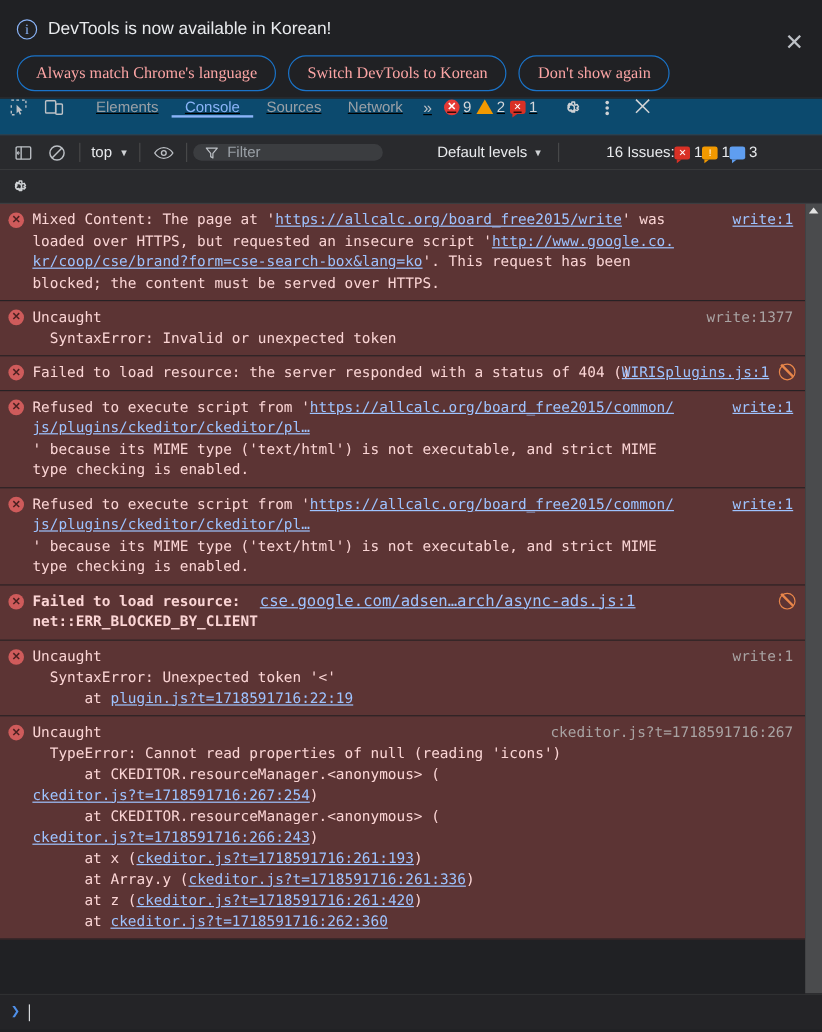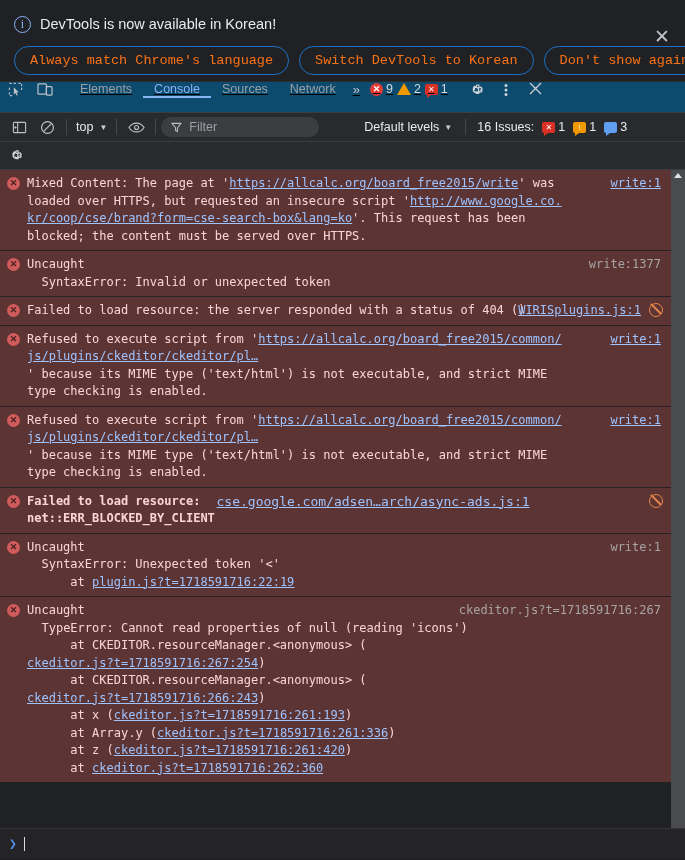--- a/index.html
+++ b/index.html
@@ -24,25 +24,25 @@
     border: 1.5px solid #8ab4f8;
     color: #8ab4f8; font-size: 12px; line-height: 14px;
     text-align: center; font-family: "Liberation Serif", serif;
     flex: none;
   }
   .banner-text { color: #e8eaed; font-size: 14.5px; }
   .banner-row2 { display: flex; gap: 10px; margin-top: 10px; }
   .pill {
     border: 1px solid #1a73c8;
     background: transparent;
-    color: #f97316;
+    color: #fca5a5;
     border-radius: 16px;
     padding: 6px 15px;
     font-size: 13.5px;
-    font-family: Liberation Mono, monospace;
+    font-family: Liberation Serif, serif;
     cursor: pointer;
     white-space: nowrap;
   }
   .banner-close {
     position: absolute; right: 12px; top: 26px;
     width: 22px; height: 22px; color: #bdc1c6;
     font-size: 19px; line-height: 22px; text-align: center;
     cursor: pointer;
   }
 
@@ -99,28 +99,28 @@
     width: 28px; height: 26px; display: flex; align-items: center;
     justify-content: center; color: #bdc1c6; cursor: pointer;
   }
   .fb-sep { width: 1px; height: 16px; background: #474849; margin: 0 5px; }
   .ctx {
     display: flex; align-items: center; gap: 6px; color: #e8eaed;
     font-size: 12.5px; padding: 0 4px; cursor: pointer;
   }
   .caret { font-size: 8px; color: #cfd2d5; }
   .filterbox {
-    flex: none; width: 158px; height: 20px; background: #3b3d40;
+    flex: none; width: 158px; height: 14px; background: #3b3d40;
     border-radius: 10px; display: flex; align-items: center;
     gap: 7px; padding: 0 10px; cursor: text;
   }
   .filterbox .ph { color: #9aa0a6; font-size: 12.5px; }
   .levels { color: #e8eaed; font-size: 12.5px; display: flex;
             align-items: center; gap: 5px; padding: 0 8px; cursor: pointer; margin-left: 37px; }
-  .issues { display: flex; align-items: flex-end; gap: 8px; padding-left: 6px; }
+  .issues { display: flex; align-items: flex-end; gap: 0; padding-left: 6px; margin-left: 28px; }
   .issues .lbl { color: #e8eaed; font-size: 12.5px; }
   .badge { display: flex; align-items: center; gap: 3px; color: #e8eaed; font-size: 12.5px; }
   .bx {
     width: 13px; height: 11px; border-radius: 2px; position: relative;
     color: #fff; font-size: 8px; line-height: 11px; text-align: center;
   }
   .bx.red { background: #d93025; }
   .bx.org { background: #f29900; }
   .bx.blu { background: #5f9ef0; }
   .bx:after {

